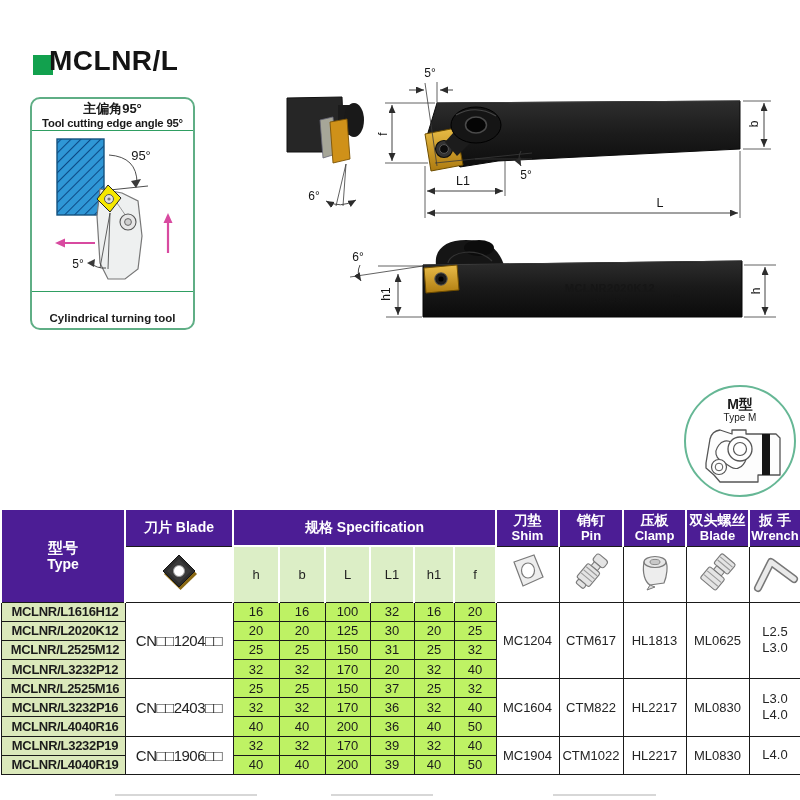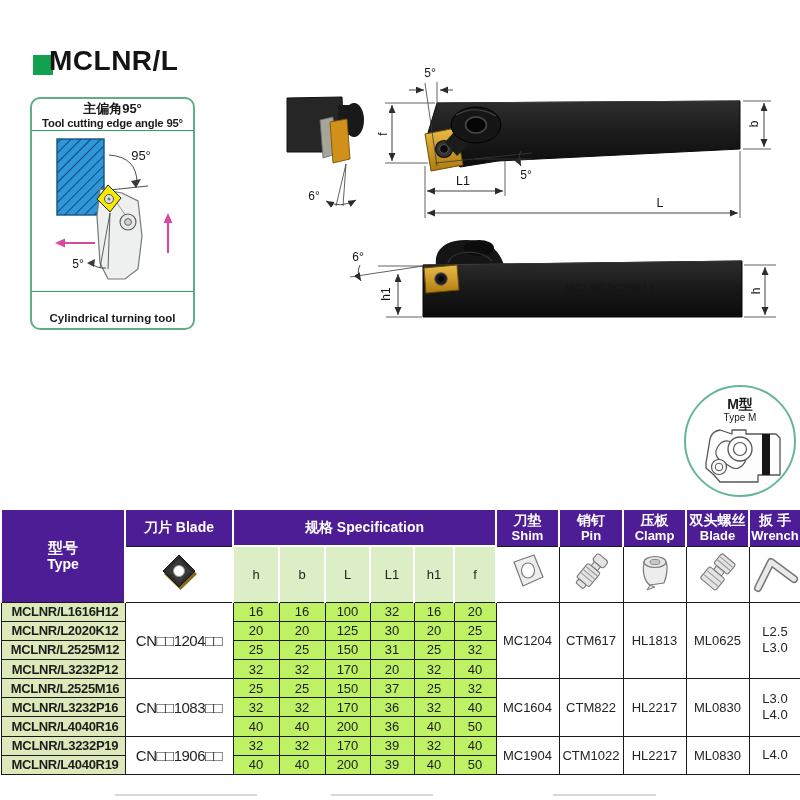--- a/index.html
+++ b/index.html
@@ -379,21 +379,21 @@
     <td class="t">MCLNR/L3232P12</td>
     <td class="d">32</td>
     <td class="d">32</td>
     <td class="d">170</td>
     <td class="d">20</td>
     <td class="d">32</td>
     <td class="d">40</td>
   </tr>
   <tr>
     <td class="t">MCLNR/L2525M16</td>
-    <td class="w bl" rowspan="3">CN□□1083□□</td>
+    <td class="w bl" rowspan="3">CN□□2403□□</td>
     <td class="d">25</td>
     <td class="d">25</td>
     <td class="d">150</td>
     <td class="d">37</td>
     <td class="d">25</td>
     <td class="d">32</td>
     <td class="w" rowspan="3">MC1604</td>
     <td class="w" rowspan="3">CTM822</td>
     <td class="w" rowspan="3">HL2217</td>
     <td class="w" rowspan="3">ML0830</td>

